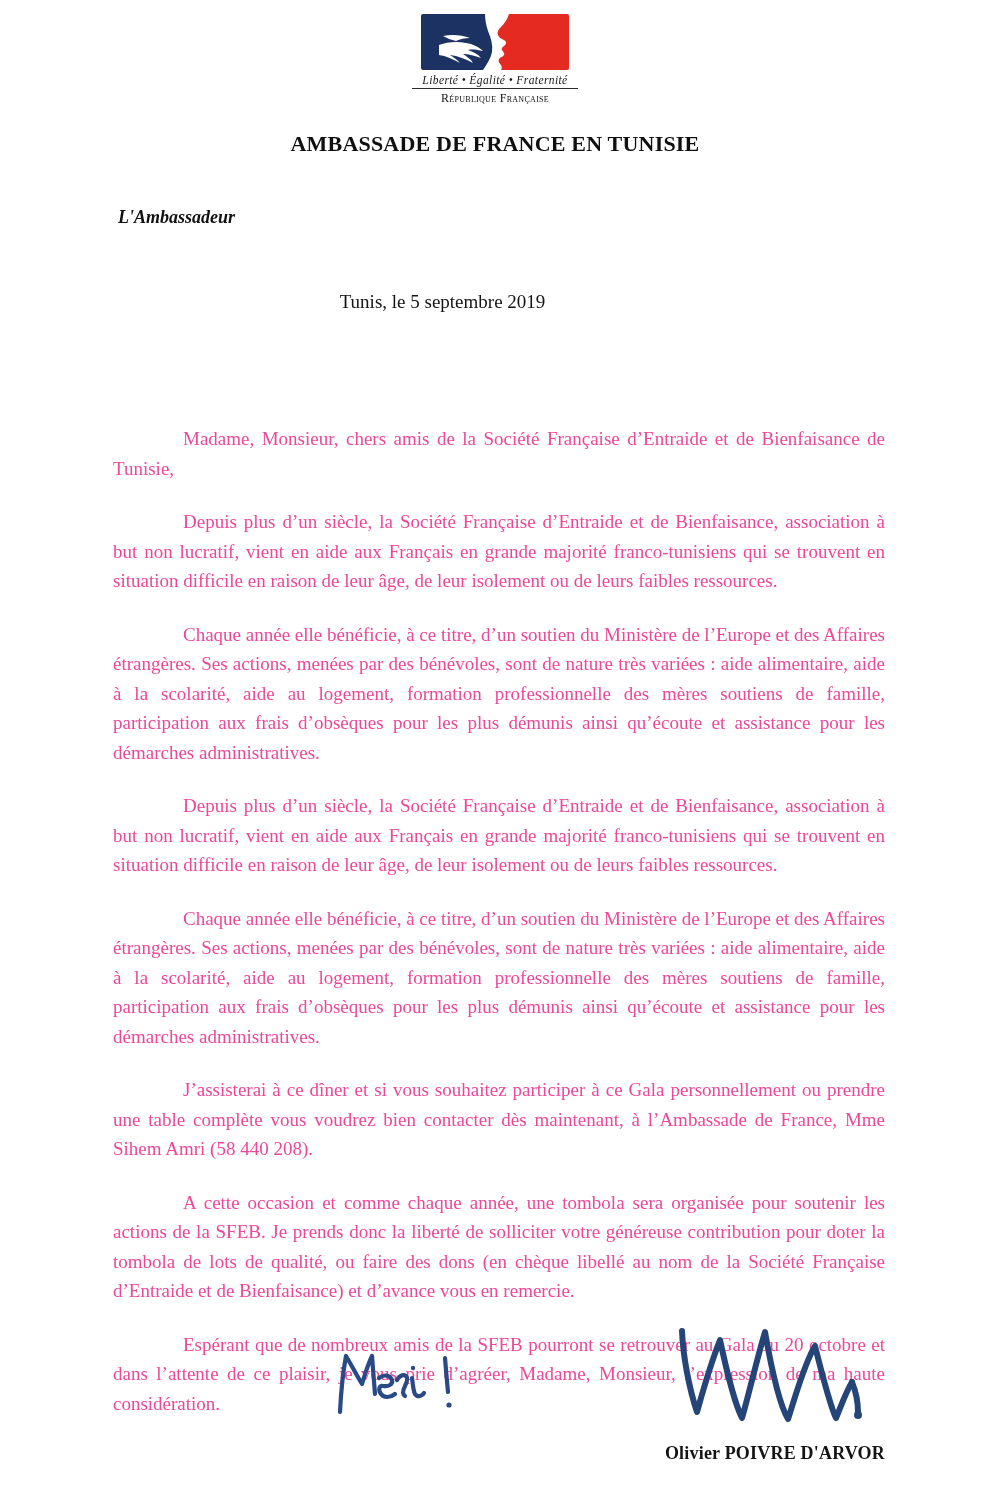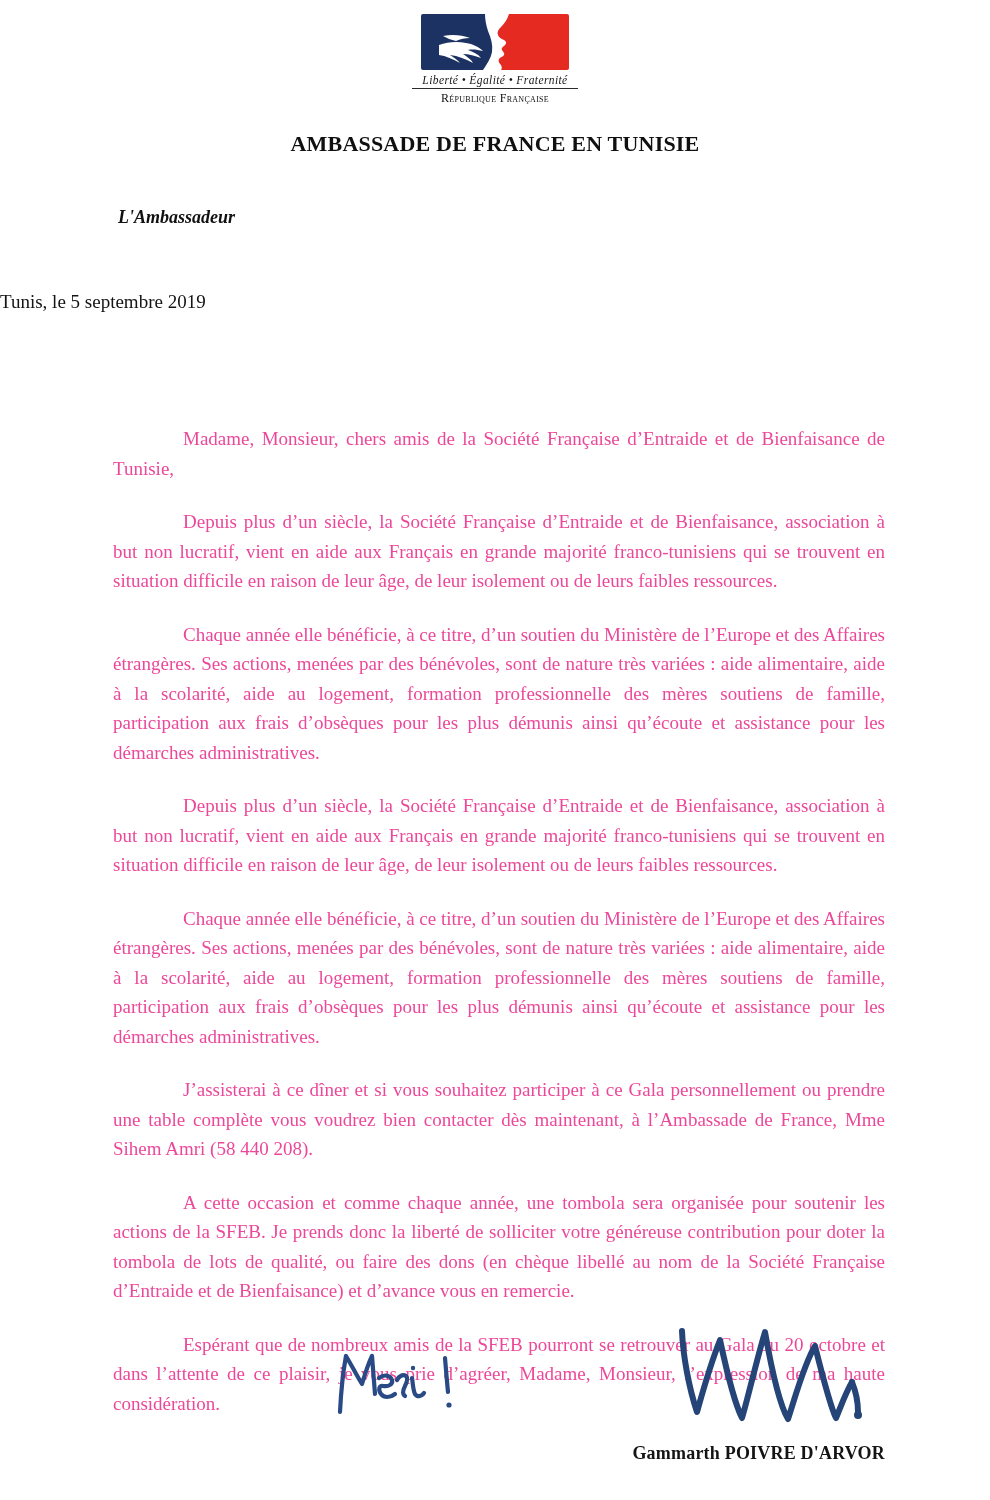--- a/index.html
+++ b/index.html
@@ -111,21 +111,21 @@
     color: #101010;
     margin-top: 21px;
   }
 
   
   .date-line {
     position: absolute;
     top: 291px;
     left: 0;
     width: 885px;
-    text-align: left;
+    text-align: center;
     font-size: 19px;
     color: #141414;
   }
 
   
   .body-block {
     position: absolute;
     top: 424px;
     left: 113px;
     width: 772px;
@@ -239,15 +239,15 @@
 
   <svg class="sig-main" viewBox="0 0 210 108">
     <path fill="none" stroke="#254477" stroke-width="6" stroke-linecap="round" stroke-linejoin="round" d="M6 5 C7 30 13 62 21 86 C25 72 33 42 44 14
              C50 42 58 76 66 92 C72 72 80 36 89 6
              C95 40 103 78 112 93 C119 72 128 38 139 20
              C146 48 154 80 160 92 C165 80 170 66 176 56"></path>
     <path fill="none" stroke="#254477" stroke-width="6" stroke-linecap="round" d="M176 56 C180 66 182 76 182 86"></path>
     <circle cx="182" cy="89" r="4" fill="#254477"></circle>
   </svg>
 
-  <div class="signer-name">Gammarth POIVRE D'ARVOR</div>
+  <div class="signer-name">Olivier POIVRE D'ARVOR</div>
 
 </div>
 
 </body></html>

